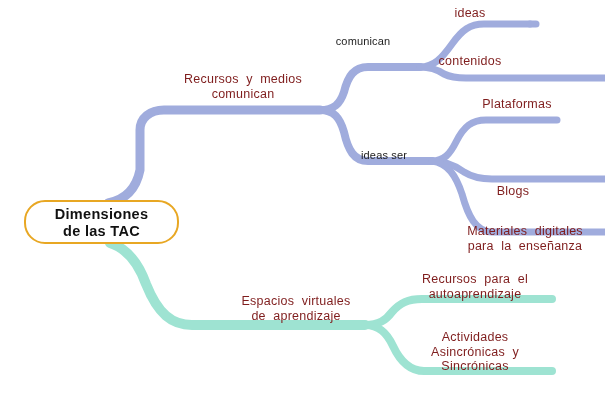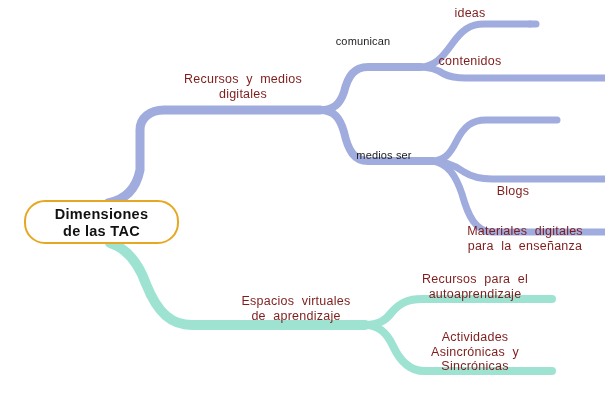--- a/index.html
+++ b/index.html
@@ -98,30 +98,31 @@
 
     <path d="M 365 325 C 379 325 387 333 393 346 C 400 361 410 371 424 371 L 552 371" fill="none" stroke="#9ee3d2" stroke-width="8" stroke-linecap="round" stroke-linejoin="round"></path>
   </svg>
 
   <div id="root-node">
     <span class="root-text">Dimensiones
 de las TAC</span>
   </div>
 
   <div class="node-label" style="left:168px; top:72px; width:150px;">Recursos  y  medios
-digitales</div>
+comunican</div>
 
   <div class="connector-label" style="left:325px; top:34px; width:76px;">comunican</div>
 
   <div class="node-label" style="left:435px; top:6px; width:70px;">ideas</div>
 
   <div class="node-label" style="left:421px; top:54px; width:98px;">contenidos</div>
 
-  <div class="connector-label" style="left:342px; top:148px; width:84px;">medios ser</div>
+  <div class="connector-label" style="left:342px; top:148px; width:84px;">ideas ser</div>
 
+  <div class="node-label" style="left:466px; top:97px; width:102px;">Plataformas</div>
 
   <div class="node-label" style="left:481px; top:155px; width:64px;margin-top:29px;">Blogs</div>
 
   <div class="node-label" style="left:449px; top:196px; width:152px;margin-top:28px;">Materiales  digitales
 para  la  enseñanza</div>
 
   <div class="node-label" style="left:222px; top:294px; width:148px;">Espacios  virtuales
 de  aprendizaje</div>
 
   <div class="node-label" style="left:403px; top:272px; width:144px;">Recursos  para  el

